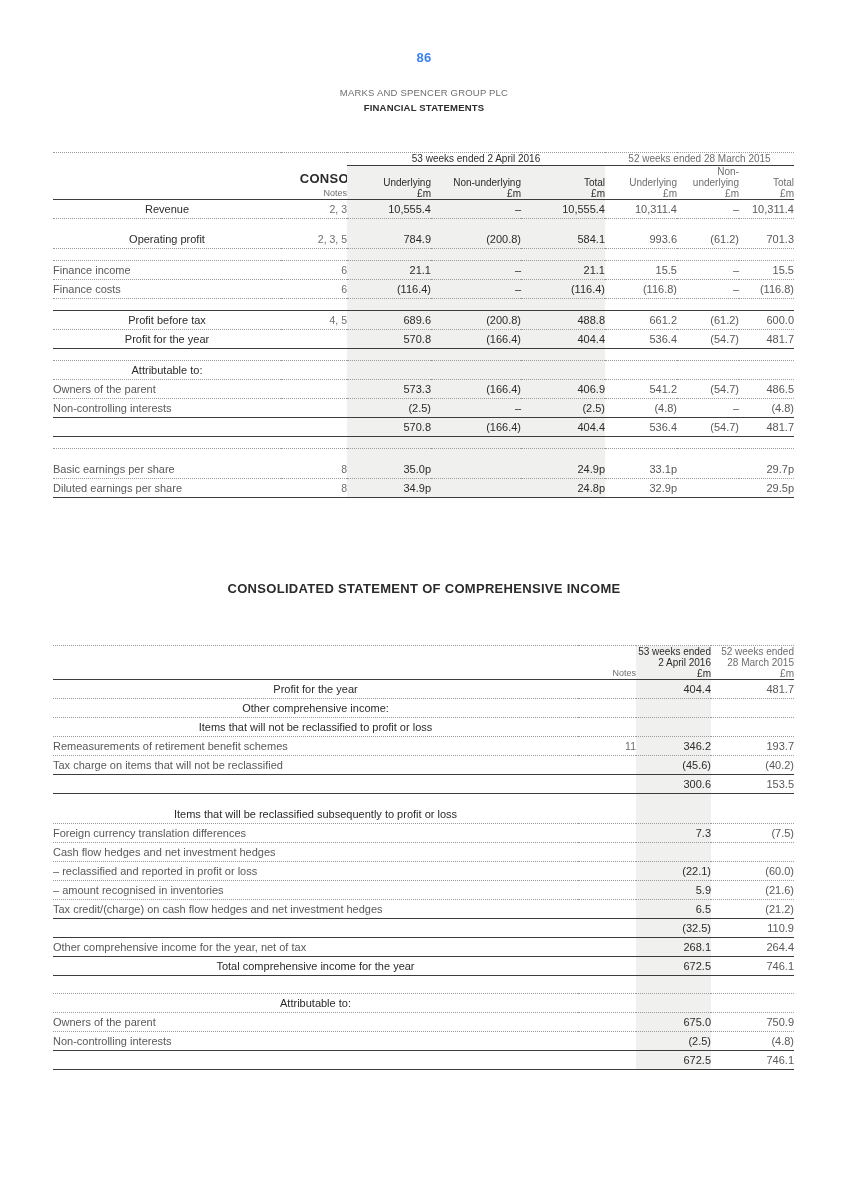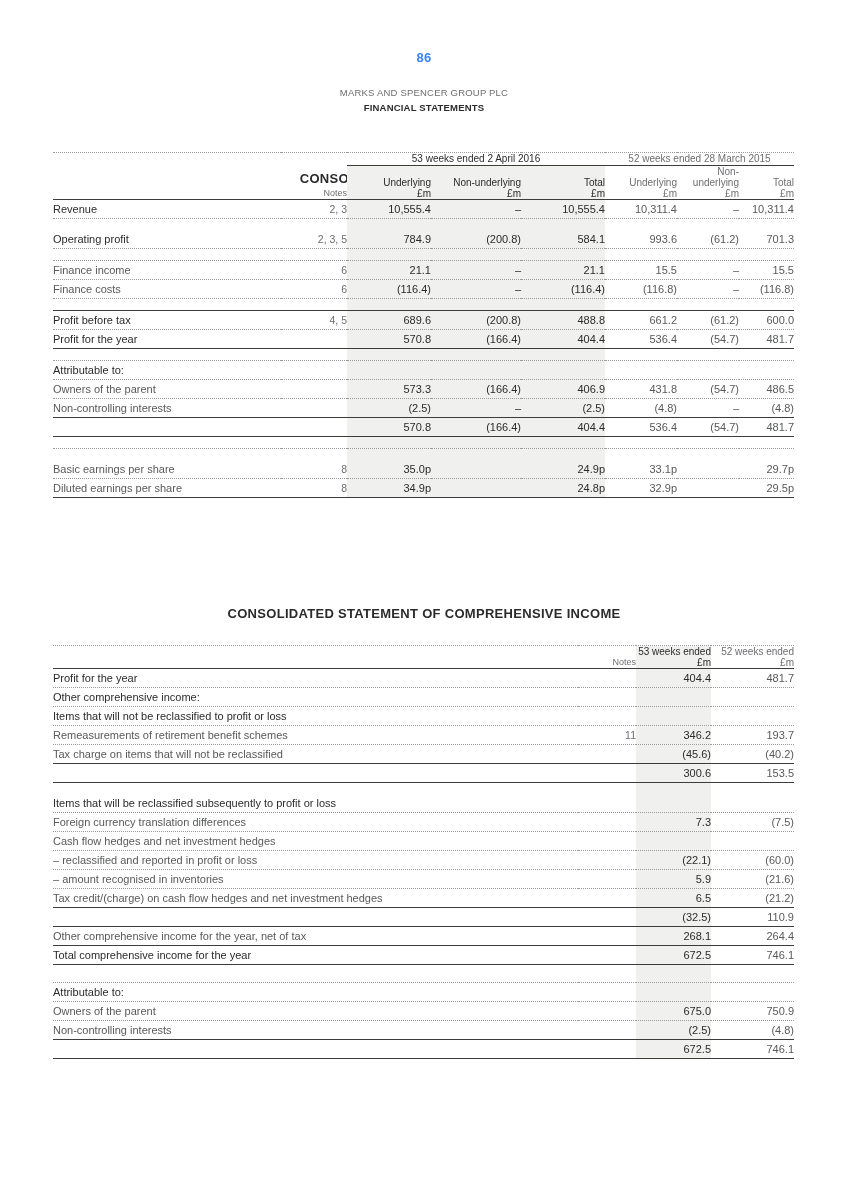--- a/index.html
+++ b/index.html
@@ -93,21 +93,21 @@
   }
 
   tr.spacer > td {
     height: 11px;
     line-height: 11px;
     border-bottom: none;
   }
   tr.spacer.dotted-bottom > td { border-bottom: 1px dotted #9b9b9b; }
 
   
-  .b { font-weight: bold; color: #2b2b2b; }
+  .b { font-weight: bold; color: #2b2b2b; text-align: center; }
   .cur { font-weight: bold; color: #2b2b2b; }
 
   
   .shade { background: #f0f0ef; }
 
   
   .hdr-group {
     font-size: 10px;
     font-weight: bold;
     color: #2b2b2b;
@@ -343,21 +343,21 @@
         <td class="num"></td>
         <td class="num"></td>
       </tr>
 
       <tr class="row dotted">
         <td class="lbl">Owners of the parent</td>
         <td class="notes-cell"></td>
         <td class="num cur shade">573.3</td>
         <td class="num cur shade">(166.4)</td>
         <td class="num cur shade">406.9</td>
-        <td class="num">431.8</td>
+        <td class="num">541.2</td>
         <td class="num">(54.7)</td>
         <td class="num">486.5</td>
       </tr>
 
       <tr class="row solid">
         <td class="lbl">Non-controlling interests</td>
         <td class="notes-cell"></td>
         <td class="num cur shade">(2.5)</td>
         <td class="num cur shade">–</td>
         <td class="num cur shade">(2.5)</td>
@@ -412,41 +412,47 @@
         <td class="num cur shade">34.9p</td>
         <td class="num cur shade"></td>
         <td class="num cur shade">24.8p</td>
         <td class="num">32.9p</td>
         <td class="num"></td>
         <td class="num">29.5p</td>
       </tr>
     </tbody>
   </table>
 
-  <div class="stmt-title" id="title-oci" style="position:absolute; left:0; right:0; top:606px;">CONSOLIDATED STATEMENT OF COMPREHENSIVE INCOME</div>
+  <div class="stmt-title" id="title-oci" style="position:absolute; left:0; right:0; top:581px;">CONSOLIDATED STATEMENT OF COMPREHENSIVE INCOME</div>
 
   <table class="fin-table" id="table-oci">
     <colgroup>
       <col style="width:525px">
       <col style="width:58px">
       <col style="width:75px">
       <col style="width:83px">
     </colgroup>
     <tbody>
       <tr class="top-dotted">
         <td colspan="4"></td>
       </tr>
       <tr>
         <td></td>
         <td></td>
         <td class="hdr-col shade">53 weeks ended</td>
         <td class="hdr-col prior">52 weeks ended</td>
       </tr>
       <tr>
         <td></td>
+        <td></td>
+        <td class="hdr-col shade">2 April 2016</td>
+        <td class="hdr-col prior">28 March 2015</td>
+      </tr>
+      <tr>
+        <td></td>
         <td class="hdr-col notes">Notes</td>
         <td class="hdr-col shade">£m</td>
         <td class="hdr-col prior">£m</td>
       </tr>
       <tr class="hdr-rule">
         <td colspan="2"></td>
           <td class="shade"></td>
           <td></td>
       </tr>
 

